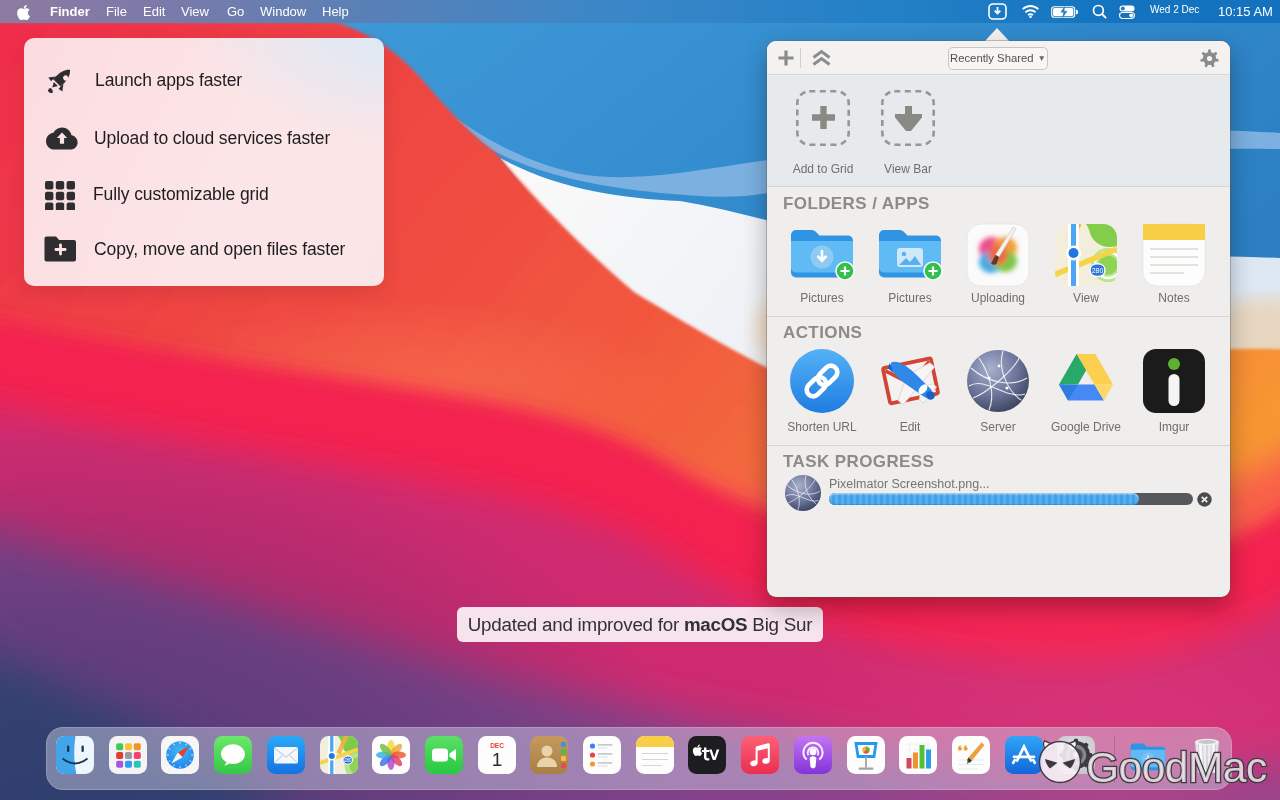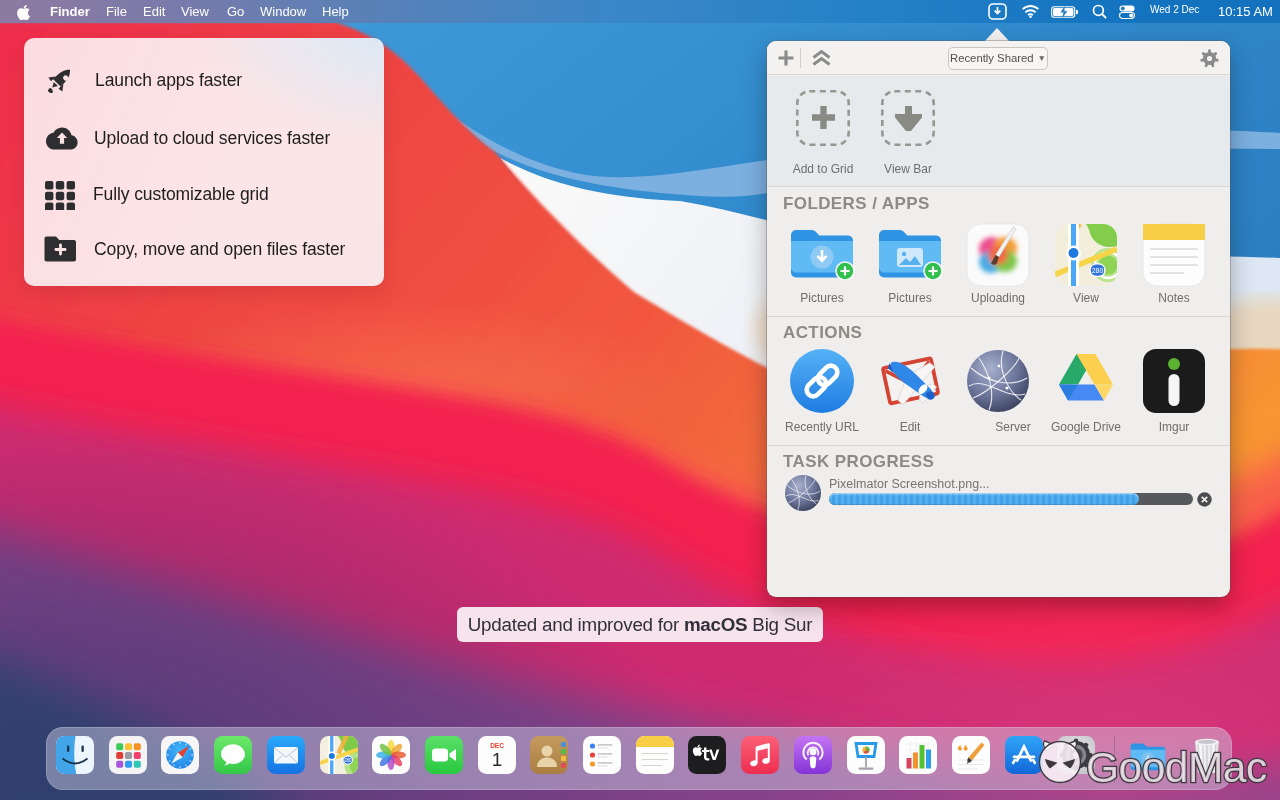--- a/index.html
+++ b/index.html
@@ -329,21 +329,21 @@
           <stop offset="0" stop-color="#55b2f6"></stop>
           <stop offset="1" stop-color="#1f7ce2"></stop>
         </linearGradient>
       </defs>
     <circle cx="33" cy="33" r="32" fill="url(#lkg)"></circle>
     <g transform="rotate(-45 33 33)" fill="none" stroke="#fff" stroke-width="4.6">
       <rect x="14" y="26.5" width="22" height="13" rx="6.5"></rect>
       <rect x="30" y="26.5" width="22" height="13" rx="6.5"></rect>
     </g>
   </svg>
-  <div class="plabel" style="left:11px;top:379px;width:88px">Recently URL</div>
+  <div class="plabel" style="left:11px;top:379px;width:88px">Shorten URL</div>
 
   <svg style="position:absolute;left:112px;top:309px" width="62" height="62" viewBox="0 0 62 62">
     <g transform="rotate(-12 31 31)">
       <rect x="7" y="13" width="49" height="36" rx="2" fill="#f4f2f0" stroke="#d44434" stroke-width="3.8"></rect>
       <path d="M9,16 L31.5,34 L54,16" fill="none" stroke="#d44434" stroke-width="3.8"></path>
     </g>
     <g transform="translate(33,30) rotate(-50) scale(1.3)">
       <path d="M-19,2 L-6,-3 L6,-3 L19,2 L19,7 L-19,7 Z" fill="#f6f5f3" stroke="#d2d0cc" stroke-width="0.5"></path>
       <path d="M-8,14 L-3,11 L3,11 L8,14 L8,18 L-8,18 Z" fill="#f6f5f3" stroke="#d2d0cc" stroke-width="0.5"></path>
       <path d="M0,-21 C 5,-19 6.2,-9 5.2,1 L 4,15 C 3.4,20.5 -3.4,20.5 -4,15 L -5.2,1 C -6.2,-9 -5,-19 0,-21 Z" fill="#2f87e8"></path>
@@ -369,21 +369,21 @@
       <path d="M12,10 C24,28 28,48 22,62"></path>
       <path d="M36,3 C30,22 42,44 54,52"></path>
       <path d="M6,50 C22,44 48,20 52,10"></path>
     </g>
     <g fill="#fff">
         <circle cx="22" cy="30" r="1.6"></circle>
         <circle cx="40" cy="40" r="1.6"></circle>
         <circle cx="32" cy="18" r="1.4"></circle>
       </g>
   </svg>
-  <div class="plabel" style="left:202px;top:379px;width:88px">Server</div>
+  <div class="plabel" style="left:187px;top:379px;width:88px">Server</div>
 
   <svg style="position:absolute;left:288px;top:309px" width="62" height="62" viewBox="0 0 62 62">
     <path d="M21,4 h20 L24,34 H4 Z" fill="#1da261" opacity="0"></path>
     <path d="M21,4 L41,4 L24,34 L4,34 Z" fill="#21a464" opacity="0"></path>
     <path d="M21.5,4 h19.5 L23.5,35 H4 Z" fill="#21a563" opacity="0"></path>
     <path d="M21,4 L40,4 L58,35 L39,35 Z" fill="#fdcf4e" opacity="0"></path>
     <g>
       <path d="M21.5,4 L40.5,4 L23,34.5 L4,34.5 Z" fill="#28a869"></path>
       <path d="M40.5,4 L58,34.5 L39.5,34.5 L21.5,4 Z" fill="#fdcf4e"></path>
       <path d="M4,34.5 L23,34.5 L39.5,34.5 L49,50.5 L13,50.5 Z" fill="#4688f4"></path>

